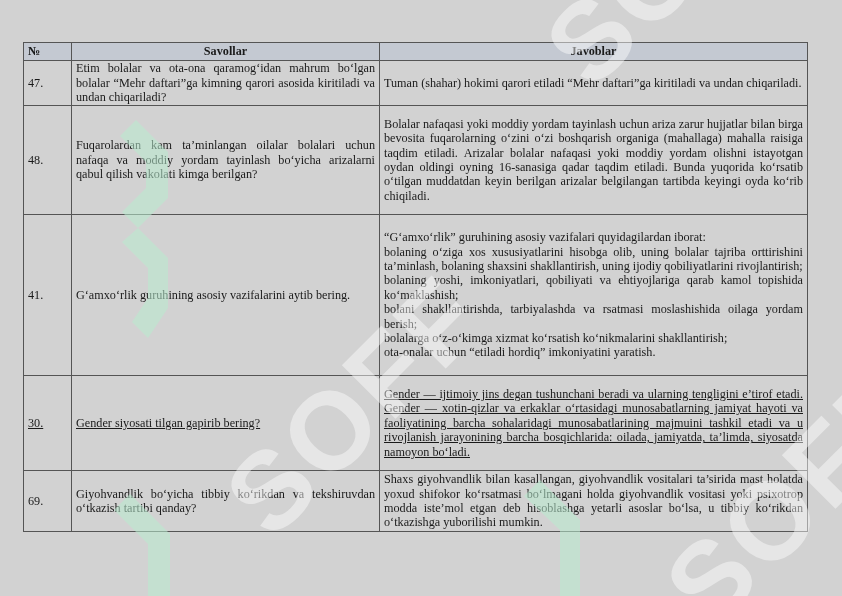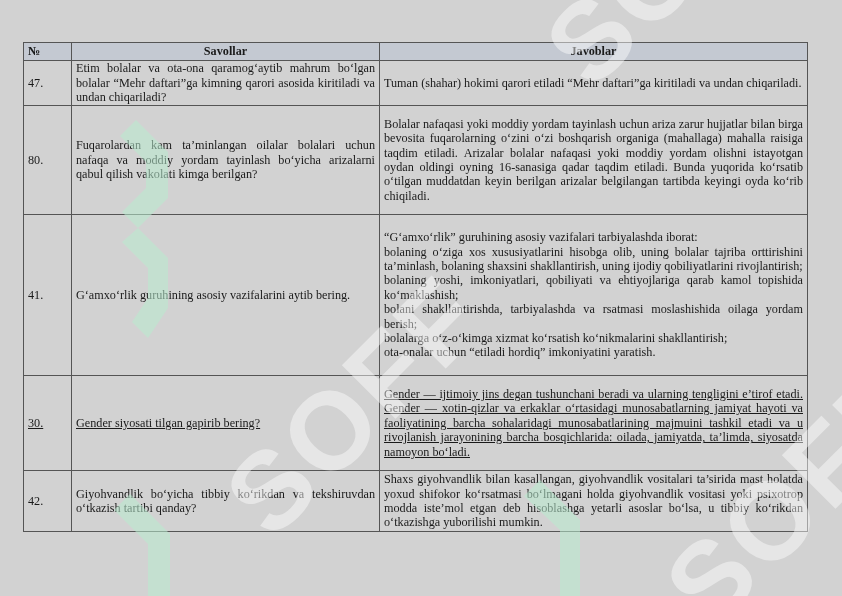--- a/index.html
+++ b/index.html
@@ -79,53 +79,53 @@
     <thead>
       <tr>
         <th class="num-head">№</th>
         <th>Savollar</th>
         <th>Javoblar</th>
       </tr>
     </thead>
     <tbody>
       <tr class="row-47">
         <td class="num">47.</td>
-        <td class="q">Etim bolalar va ota-ona qaramog‘aytib mahrum bo‘lgan bolalar “Mehr daftari”ga kimning qarori asosida kiritiladi va undan chiqariladi?</td>
+        <td class="q">Etim bolalar va ota-ona qaramog‘idan mahrum bo‘lgan bolalar “Mehr daftari”ga kimning qarori asosida kiritiladi va undan chiqariladi?</td>
         <td class="a">
           <span class="line">Tuman (shahar) hokimi qarori etiladi “Mehr daftari”ga kiritiladi va undan chiqariladi.</span>
         </td>
       </tr>
       <tr class="row-48">
-        <td class="num">80.</td>
+        <td class="num">48.</td>
         <td class="q">Fuqarolardan kam ta’minlangan oilalar bolalari uchun nafaqa va moddiy yordam tayinlash bo‘yicha arizalarni qabul qilish vakolati kimga berilgan?</td>
         <td class="a">
           <span class="line">Bolalar nafaqasi yoki moddiy yordam tayinlash uchun ariza zarur hujjatlar bilan birga bevosita fuqarolarning o‘zini o‘zi boshqarish organiga (mahallaga) mahalla raisiga taqdim etiladi. Arizalar bolalar nafaqasi yoki moddiy yordam olishni istayotgan oydan oldingi oyning 16-sanasiga qadar taqdim etiladi. Bunda yuqorida ko‘rsatib o‘tilgan muddatdan keyin berilgan arizalar belgilangan tartibda keyingi oyda ko‘rib chiqiladi.</span>
         </td>
       </tr>
       <tr class="row-49">
         <td class="num">41.</td>
         <td class="q">G‘amxo‘rlik guruhining asosiy vazifalarini aytib bering.</td>
         <td class="a">
-          <span class="line">“G‘amxo‘rlik” guruhining asosiy vazifalari tarbiyalashda iborat:</span>
+          <span class="line">“G‘amxo‘rlik” guruhining asosiy vazifalari quyidagilardan iborat:</span>
           <span class="line">bolaning o‘ziga xos xususiyatlarini hisobga olib, uning bolalar tajriba orttirishini ta’minlash, bolaning shaxsini shakllantirish, uning ijodiy qobiliyatlarini rivojlantirish;</span>
           <span class="line">bolaning yoshi, imkoniyatlari, qobiliyati va ehtiyojlariga qarab kamol topishida ko‘maklashish;</span>
           <span class="line">bolani shakllantirishda, tarbiyalashda va rsatmasi moslashishida oilaga yordam berish;</span>
           <span class="line">bolalarga o‘z-o‘kimga xizmat ko‘rsatish ko‘nikmalarini shakllantirish;</span>
           <span class="line">ota-onalar uchun “etiladi hordiq” imkoniyatini yaratish.</span>
         </td>
       </tr>
       <tr class="row-50">
         <td class="num">30.</td>
         <td class="q">Gender siyosati tilgan gapirib bering?</td>
         <td class="a">
           <span class="line">Gender — ijtimoiy jins degan tushunchani beradi va ularning tengligini e’tirof etadi. Gender — xotin-qizlar va erkaklar o‘rtasidagi munosabatlarning jamiyat hayoti va faoliyatining barcha sohalaridagi munosabatlarining majmuini tashkil etadi va u rivojlanish jarayonining barcha bosqichlarida: oilada, jamiyatda, ta’limda, siyosatda namoyon bo‘ladi.</span>
         </td>
       </tr>
       <tr class="row-51">
-        <td class="num">42.</td>
+        <td class="num">69.</td>
         <td class="q">Giyohvandlik bo‘yicha tibbiy ko‘rikdan va tekshiruvdan o‘tkazish tartibi qanday?</td>
         <td class="a">
           <span class="line">Shaxs giyohvandlik bilan kasallangan, giyohvandlik vositalari ta’sirida mast holatda yoxud shifokor ko‘rsatmasi bo‘lmagani holda giyohvandlik vositasi yoki psixotrop modda iste’mol etgan deb hisoblashga yetarli asoslar bo‘lsa, u tibbiy ko‘rikdan o‘tkazishga yuborilishi mumkin.</span>
         </td>
       </tr>
     </tbody>
   </table>
 
   <svg class="watermark wm-green" style="left:108px; top:108px;" width="120" height="250" viewBox="0 0 120 250">
     <polygon points="12,28 28,12 60,44 60,90 30,120 14,104 38,80 38,54" fill="#b9ecd0"></polygon>

